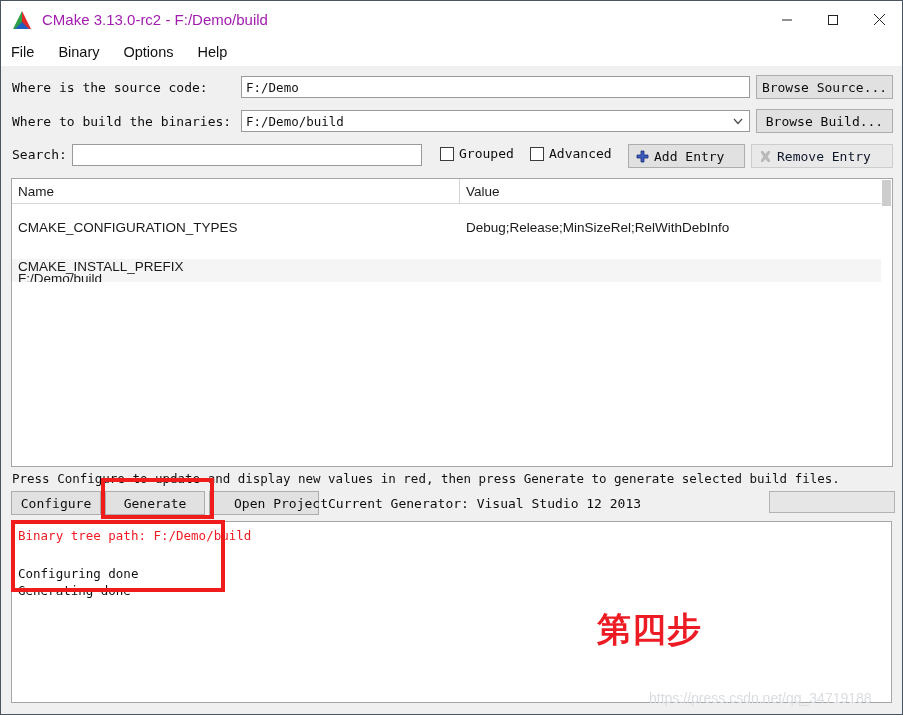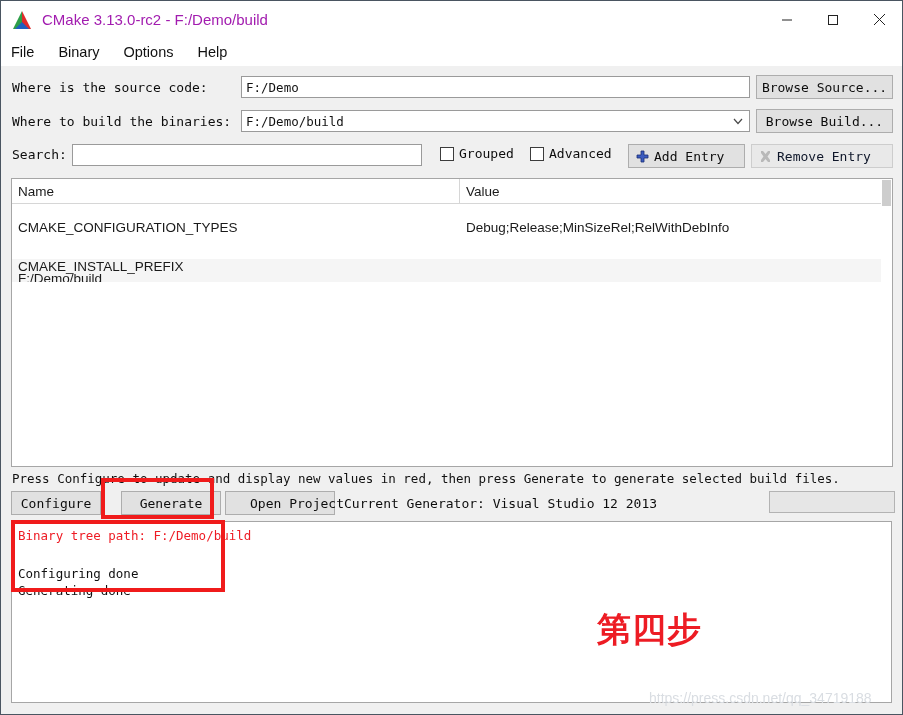--- a/index.html
+++ b/index.html
@@ -334,21 +334,21 @@
       </div>
       <div class="vscroll">
         <div class="vthumb"></div>
       </div>
     </div>
 
     <div class="hint mono">Press Configure to update and display new values in red, then press Generate to generate selected build files.</div>
 
     <div class="actionrow">
       <div class="btn mono" style="width:90px;">Configure</div>
-      <div class="btn mono" style="width:100px;margin-left:20px;">Generate</div>
+      <div class="btn mono" style="width:100px;margin-left:4px;">Generate</div>
       <div class="btn mono" style="width:110px;margin-left:4px;padding-left:40px;">Open Project</div>
       <div class="gen-text mono">Current Generator: Visual Studio 12 2013</div>
     </div>
     <div class="progress">
       <span></span>
     </div>
 
     <div class="log-box">
       <div class="log-line mono" style="color:#ee1c25;">Binary tree path: F:/Demo/build</div>
       <div class="log-line mono" style="color:#111111;margin-top:20px;">Configuring done</div>

